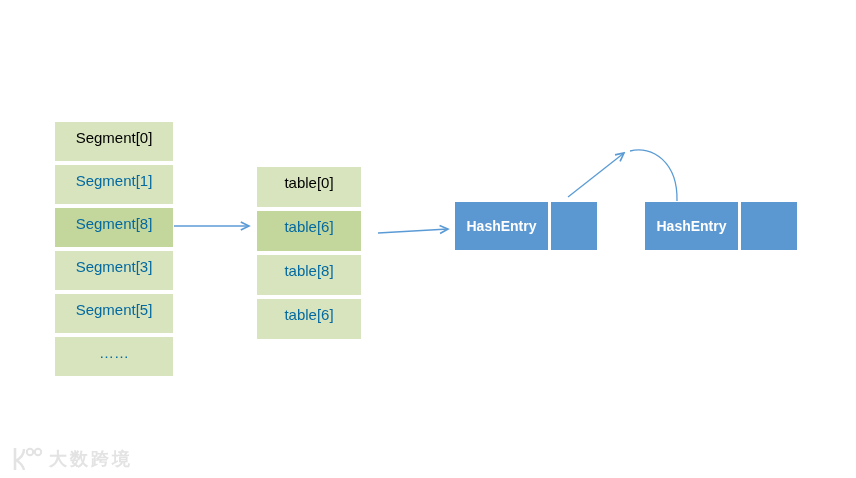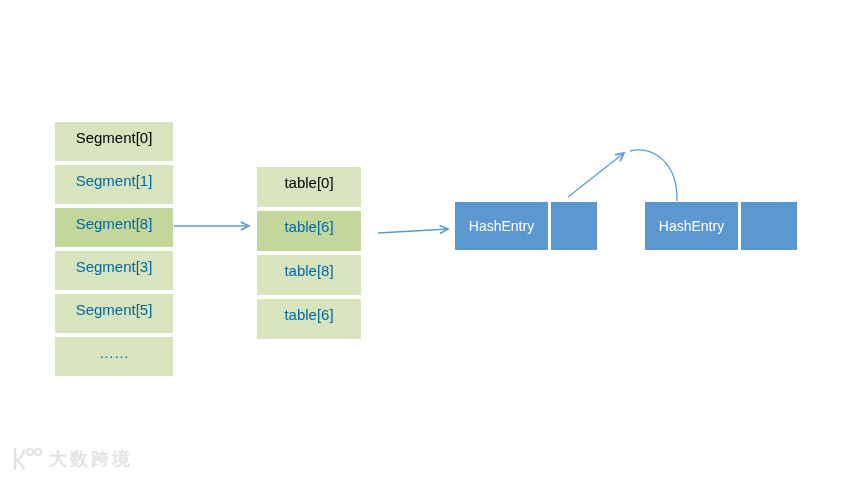--- a/index.html
+++ b/index.html
@@ -22,21 +22,21 @@
   }
   .tbl-col .cell{height:40px;}
   .cell.dark{background:var(--cell-green-dark,#c3d69b);}
   .cell.hdr{font-weight:normal;color:#000000;}
   .hbox{
     position:absolute;top:202px;height:48px;box-sizing:border-box;
     background:var(--box-blue,#5b98d2);
   }
   .hbox.main{
     width:93px;display:flex;align-items:center;justify-content:center;
-    color:#fff;font-weight:normal;font-size:14px;
+    color:#fff;font-weight:bold;font-size:14px;
   }
   .arrow-layer{position:absolute;left:0;top:0;pointer-events:none;}
   .watermark{
     position:absolute;left:10px;top:446px;display:flex;align-items:center;gap:5px;
     color:var(--watermark-gray,#e3e3e3);
   }
   .wm-text{font-size:18px;font-weight:bold;letter-spacing:3px;text-align:center;}
 </style>
 </head>
 <body>

